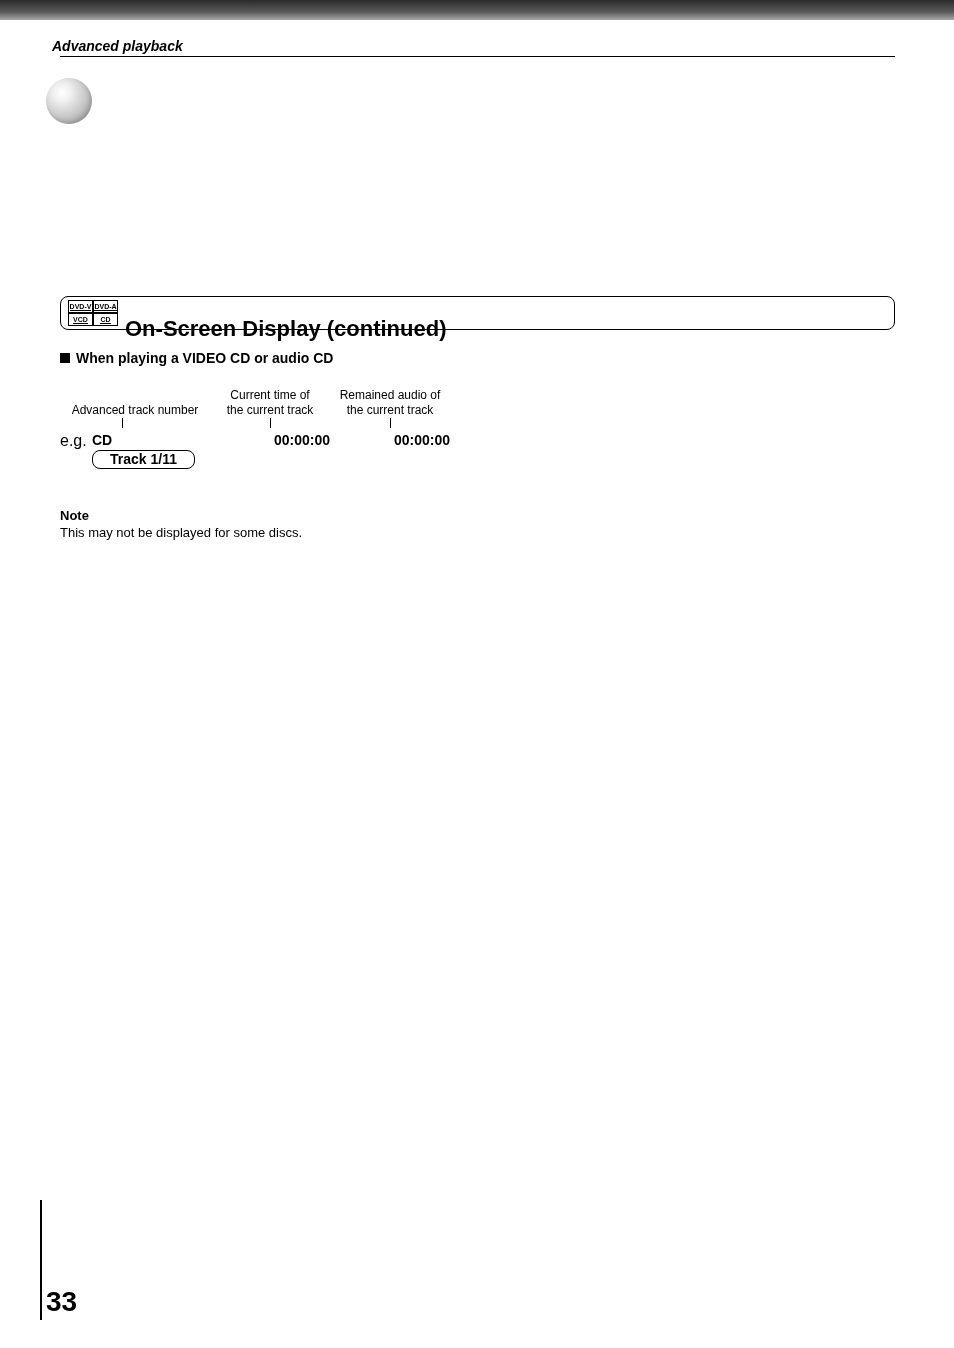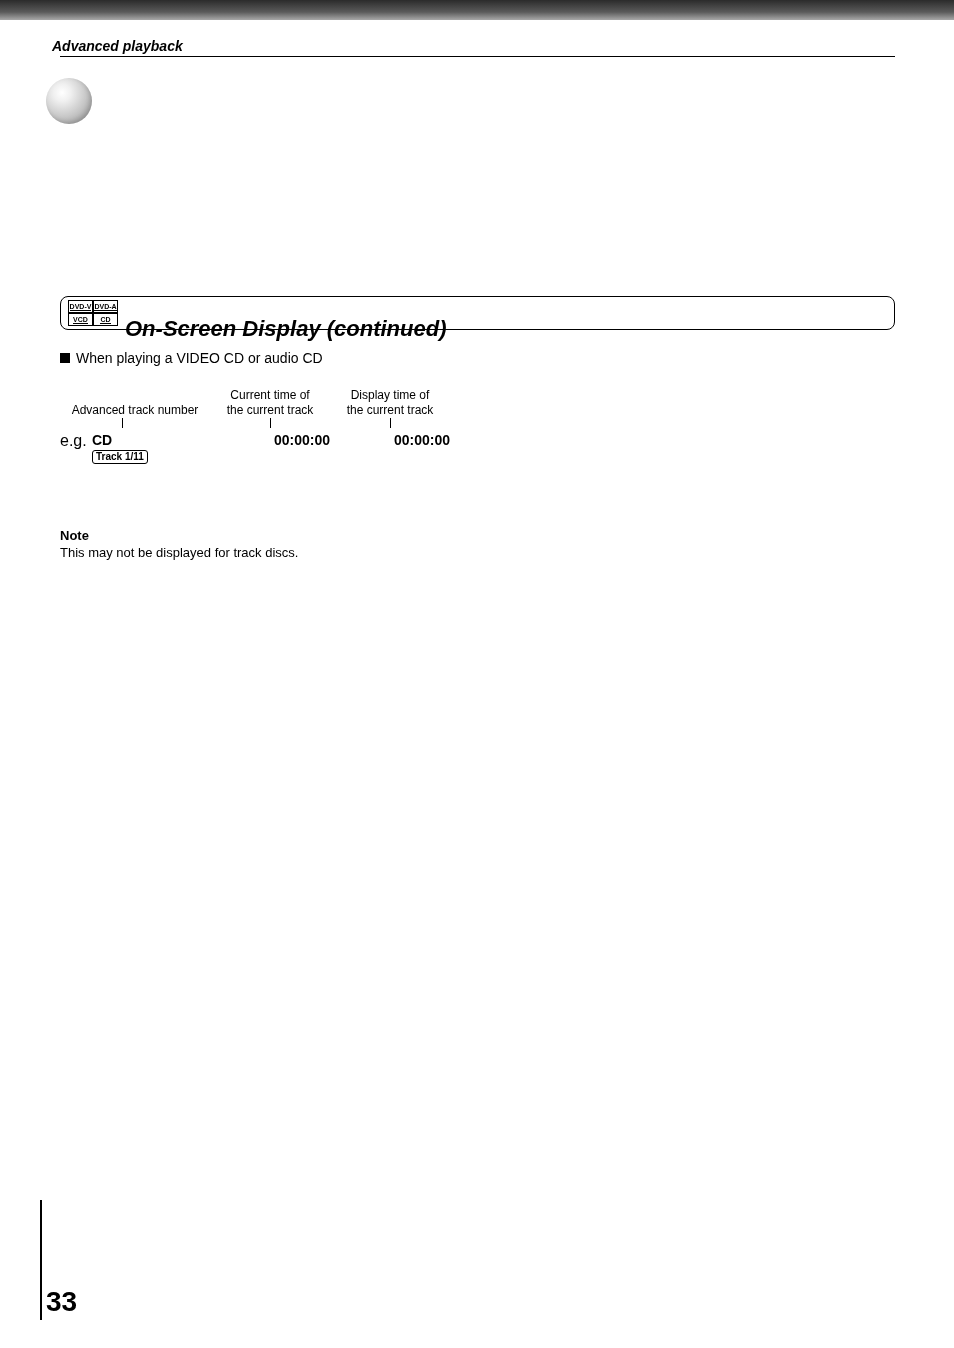--- a/index.html
+++ b/index.html
@@ -50,21 +50,20 @@
       height: 34px;
       border: 1px solid #000;
       border-radius: 8px;
       display: flex;
       align-items: center;
       padding-left: 64px;
     }
     .title-text {
       font-size: 22px;
       font-weight: bold;
-      font-style: italic;
       margin-top: 32px;
     }
     .badge-grid {
       position: absolute;
       top: 300px;
       left: 68px;
       display: grid;
       grid-template-columns: 25px 25px;
       grid-template-rows: 13px 13px;
       gap: 0;
@@ -88,21 +87,21 @@
       align-items: center;
       gap: 6px;
     }
     .square-bullet {
       width: 10px;
       height: 10px;
       background: #000;
       flex-shrink: 0;
     }
     .subheading-text {
-      font-weight: normal;
+      font-weight: bold;
       font-size: 14px;
     }
     .diagram {
       position: absolute;
       top: 388px;
       left: 60px;
       width: 400px;
       font-size: 12px;
     }
     .labels-row {
@@ -142,37 +141,37 @@
     .data-block {
       width: 118px;
     }
     .disc-type {
       font-weight: bold;
       font-size: 14px;
     }
     .track-box {
       display: inline-block;
       border: 1px solid #000;
-      border-radius: 3px;
-      padding: 0 3px;
-      font-weight: bold;
-      font-size: 10px;
+      border-radius: 8px;
+      padding: 0 17px;
+      font-weight: bold;
+      font-size: 14px;
       margin-top: 2px;
       line-height: 1.2;
     }
     .time-cell {
       width: 120px;
       text-align: right;
       font-weight: bold;
       font-size: 14px;
     }
     .data-block-rel { position: relative; }
     .note-block {
       position: absolute;
-      top: 528px;
+      top: 508px;
       left: 60px;
       font-size: 13px;
     }
     .note-heading { font-weight: bold; margin-bottom: 2px; }
     .page-number {
       position: absolute;
       bottom: 30px;
       left: 46px;
       font-size: 28px;
       font-weight: bold;
@@ -220,21 +219,21 @@
   <div class="subheading-text">When playing a VIDEO CD or audio CD</div>
 </div>
 
 <div class="diagram">
   <div class="labels-row">
     <div class="label-cell label-track-number">Advanced track number</div>
     <div class="label-cell label-elapsed">
       <span>Current time of</span><br><span>the current track</span>
     </div>
     <div class="label-cell label-remained">
-      <span>Display time of</span><br><span>the current track</span>
+      <span>Remained audio of</span><br><span>the current track</span>
     </div>
   </div>
   <div class="pointer-row">
     <div class="pointer-cell" style="width:150px; justify-content:flex-start; padding-left:62px;">
         <div class="tick"></div>
       </div>
     <div class="pointer-cell" style="width:120px;">
         <div class="tick"></div>
       </div>
     <div class="pointer-cell" style="width:120px;">
@@ -247,17 +246,17 @@
       <div class="disc-type">CD</div>
       <div class="track-box">Track 1/11</div>
     </div>
     <div class="time-cell">00:00:00</div>
     <div class="time-cell">00:00:00</div>
   </div>
 </div>
 
 <div class="note-block">
   <div class="note-heading">Note</div>
-  <div>This may not be displayed for track discs.</div>
+  <div>This may not be displayed for some discs.</div>
 </div>
 
 <div class="page-number-bar"></div>
 <div class="page-number">33</div>
 
 </body></html>

